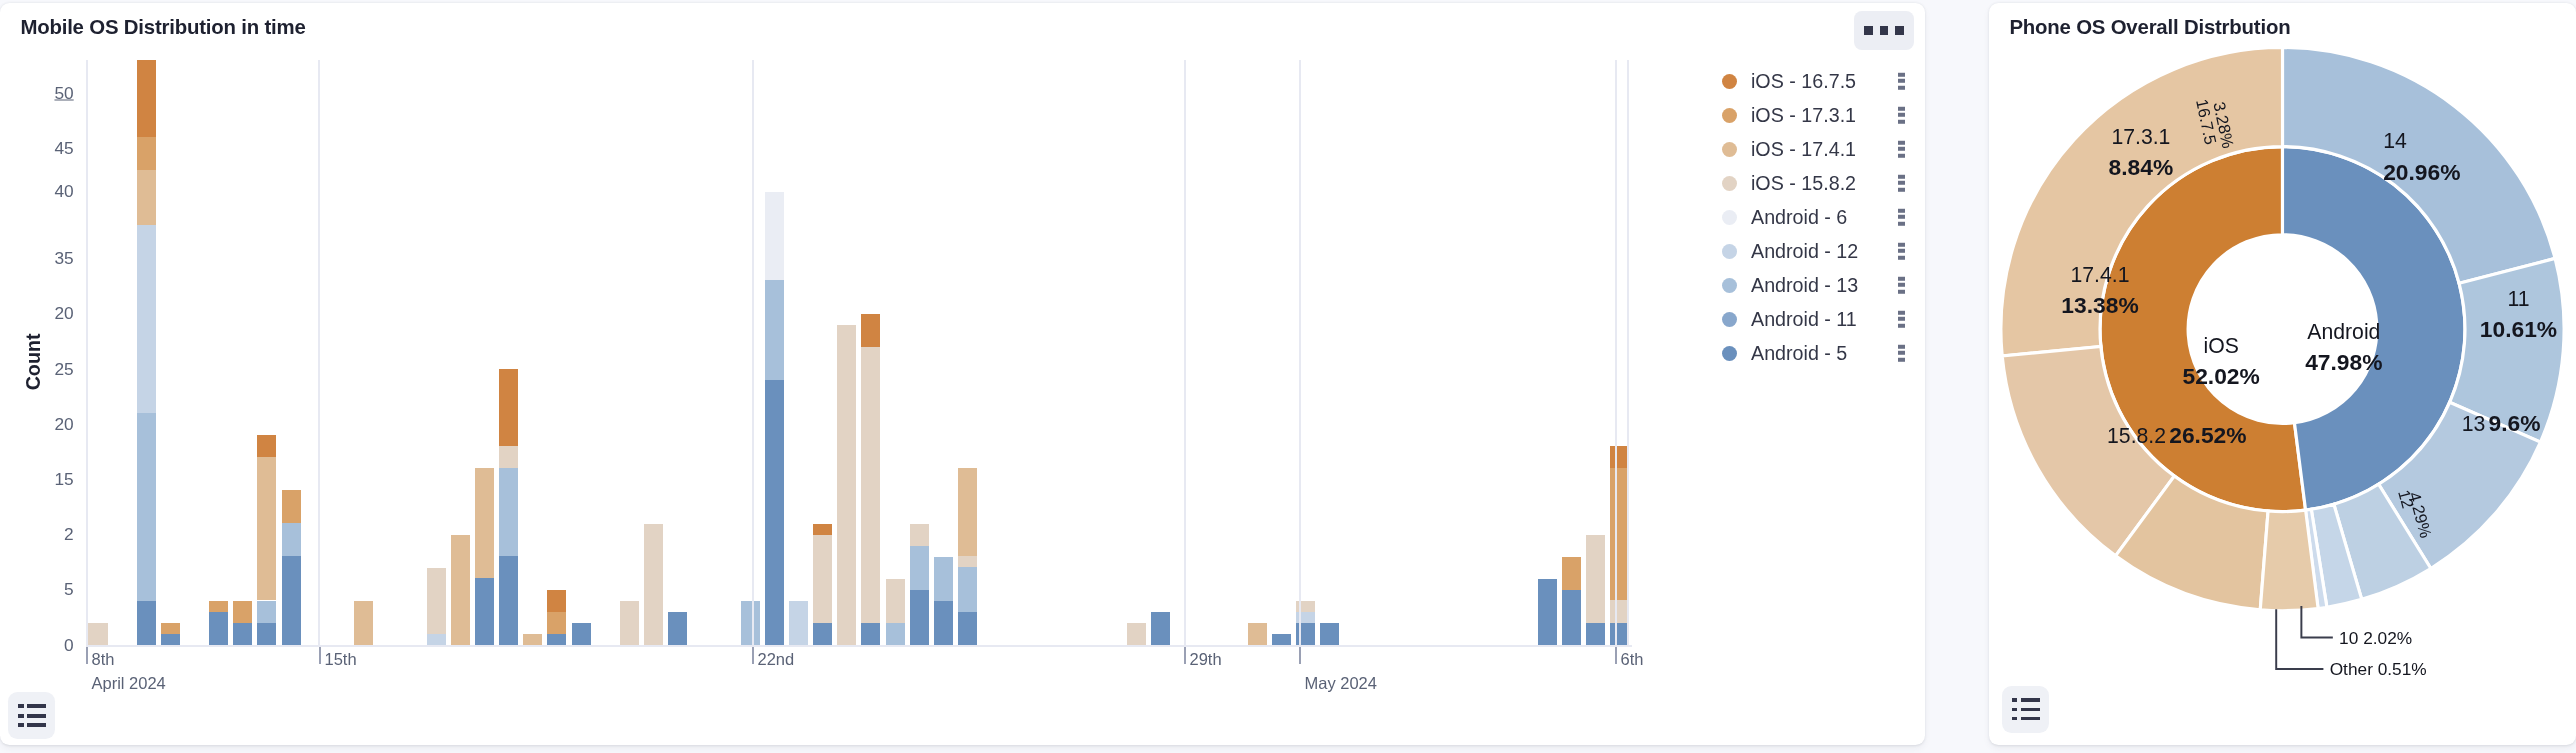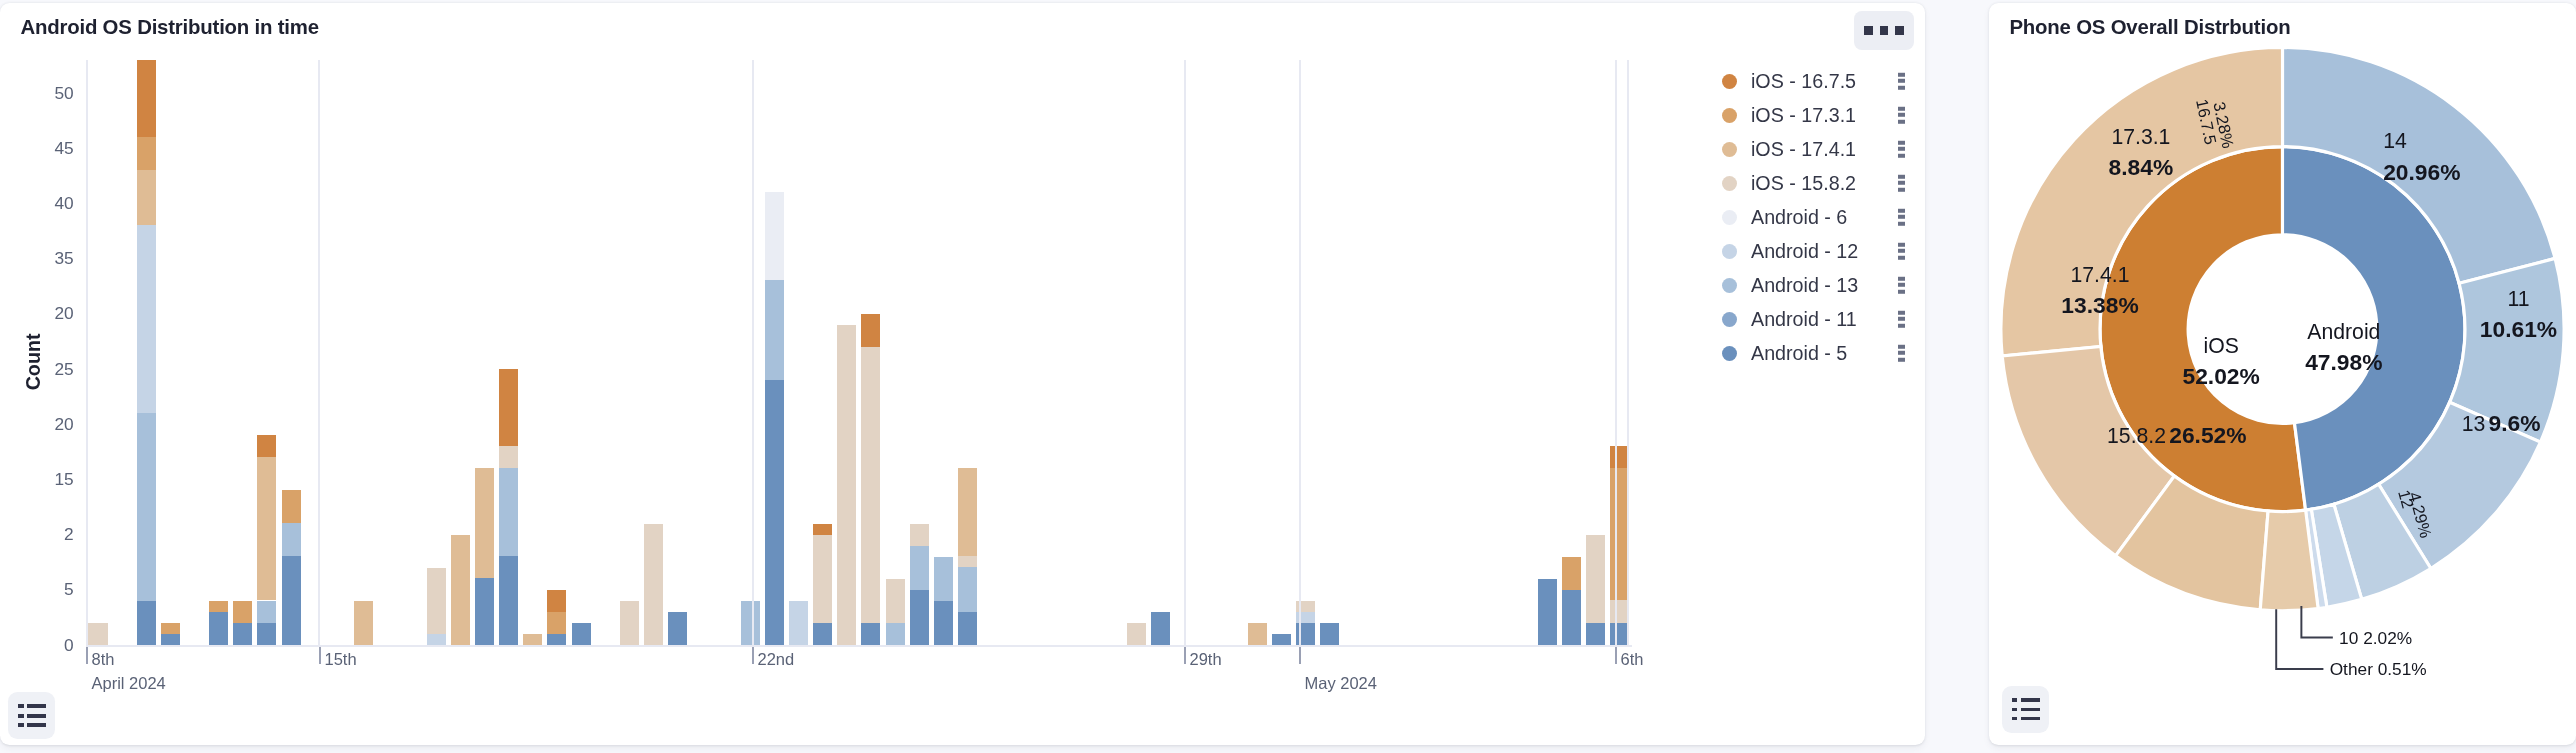--- a/index.html
+++ b/index.html
@@ -113,42 +113,42 @@
   .slice-small{ font-size:21px; }
   .callout-lbl{ font-size:22px; fill:#14161f; }
 </style>
 </head>
 <body>
 
 <div id="root">
 
   <div class="panel" id="panel-left">
 
-    <div class="panel-title">Android OS Distribution in time</div>
+    <div class="panel-title">Mobile OS Distribution in time</div>
 
     <div class="panel-menu">
       <i></i>
       <i></i>
       <i></i>
     </div>
 
     <div id="barchart">
       <div id="ytitle">Count</div>
       <div id="ylabels">
           <div class="ytick" style="top: 598px;">0</div>
           <div class="ytick" style="top: 542px;">5</div>
           <div class="ytick" style="top: 487px;">2</div>
           <div class="ytick" style="top: 432px;">15</div>
           <div class="ytick" style="top: 377px;">20</div>
           <div class="ytick" style="top: 322px;">25</div>
           <div class="ytick" style="top: 266px;">20</div>
           <div class="ytick" style="top: 211px;">35</div>
-          <div class="ytick" style="top: 156px;">40</div>
+          <div class="ytick" style="top: 144px;">40</div>
           <div class="ytick" style="top: 101px;">45</div>
-          <div class="ytick" style="top: 46px;">50</div>
+          <div class="ytick" style="top: 46px; text-decoration: underline;">50</div>
         </div>
       <div id="plot">
           <div class="bar" style="left: 2.4px; width: 19.3px; height: 22px;">
             <div class="seg" style="background: rgb(226, 211, 196); height: 100%; bottom: 0%; top: auto;"></div>
           </div>
           <div class="bar" style="left: 51px; width: 19.3px; height: 585px;">
             <div class="seg" style="background: rgb(106, 144, 189); height: 7.54717%; bottom: 0%; top: auto;"></div>
             <div class="seg" style="background: rgb(167, 192, 218); height: 32.0755%; bottom: 7.54717%; top: auto;"></div>
             <div class="seg" style="background: rgb(197, 212, 230); height: 32.0755%; bottom: 39.6226%; top: auto;"></div>
             <div class="seg" style="background: rgb(223, 188, 149); height: 9.43396%; bottom: 71.6981%; top: auto;"></div>

